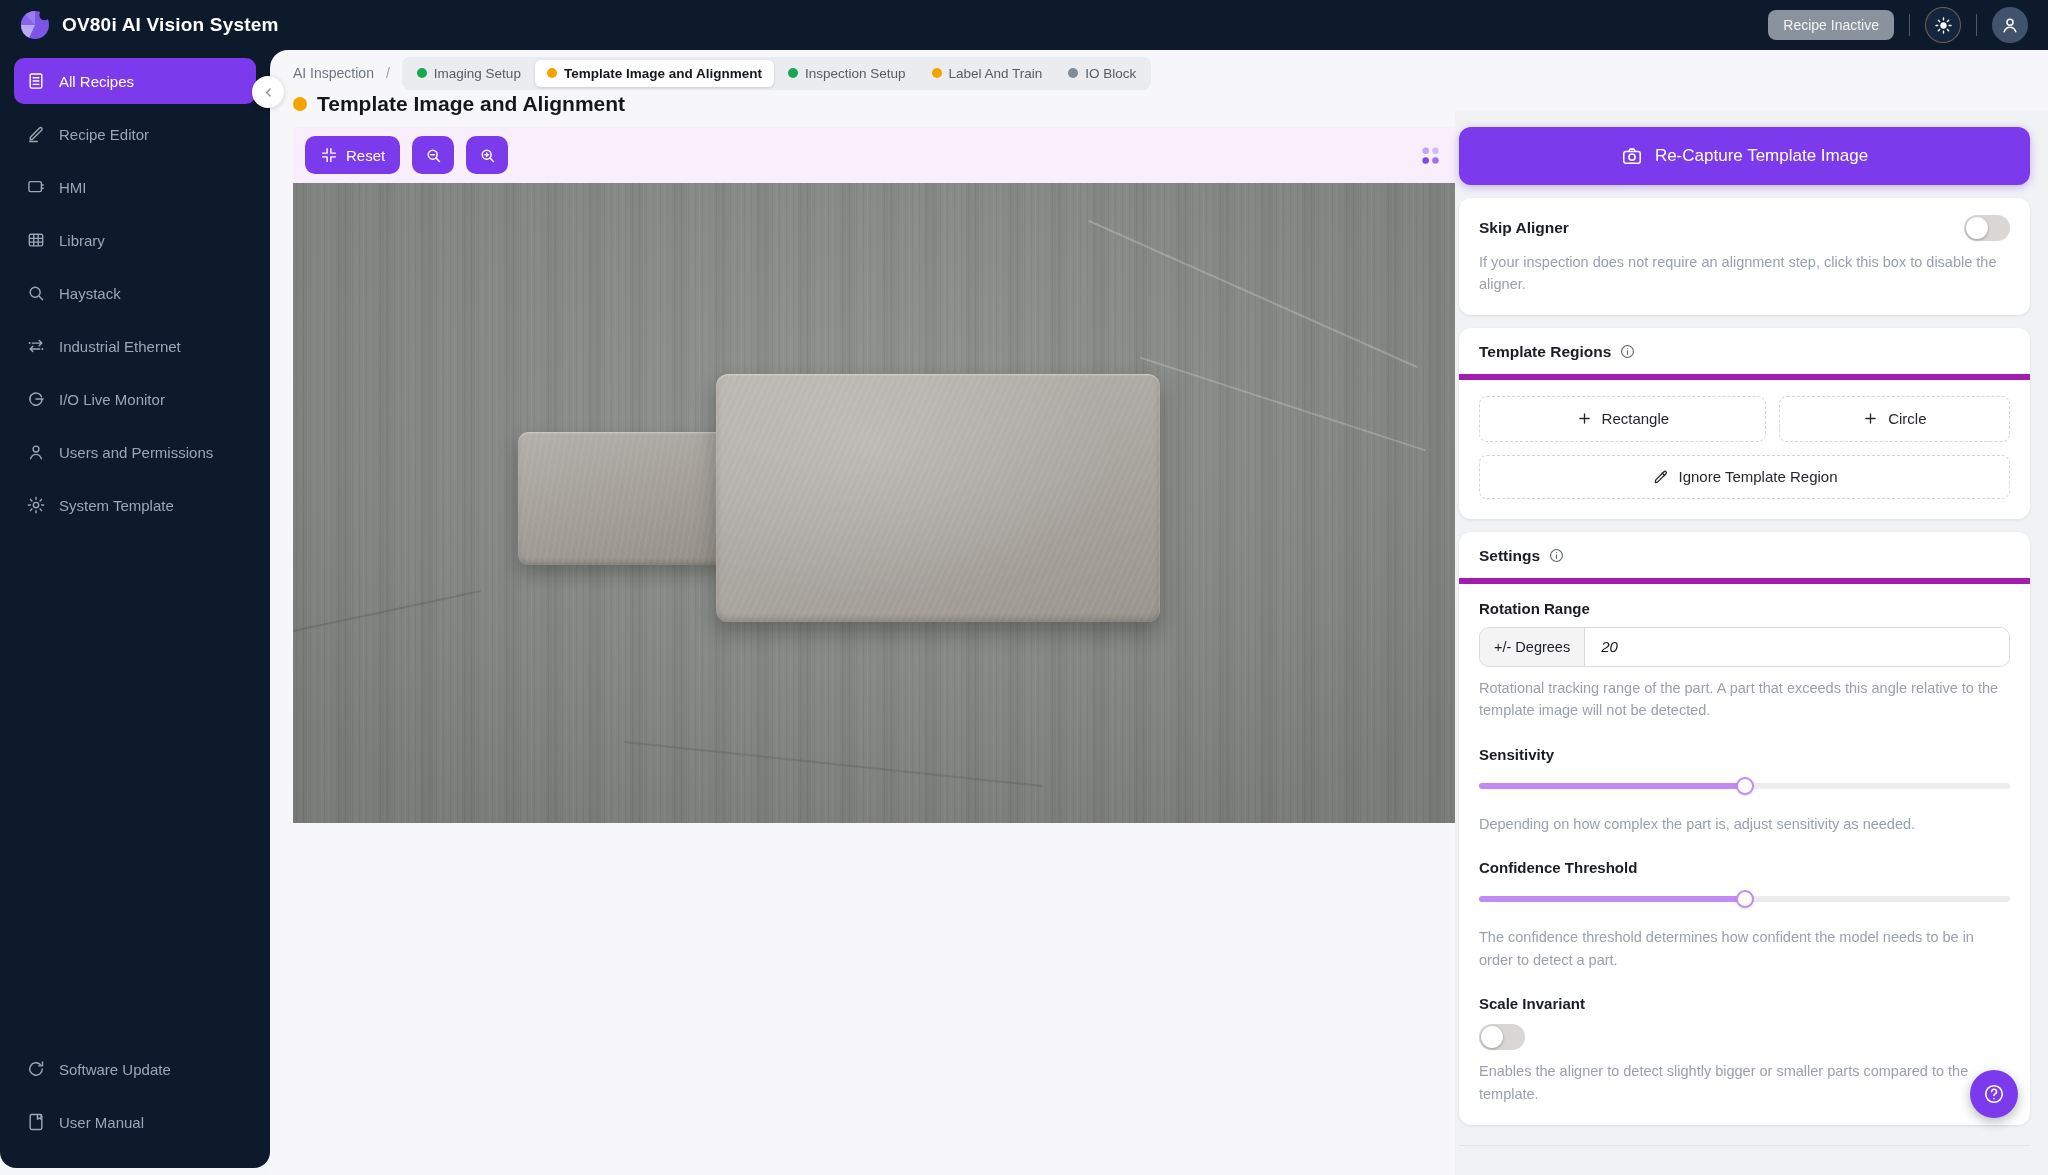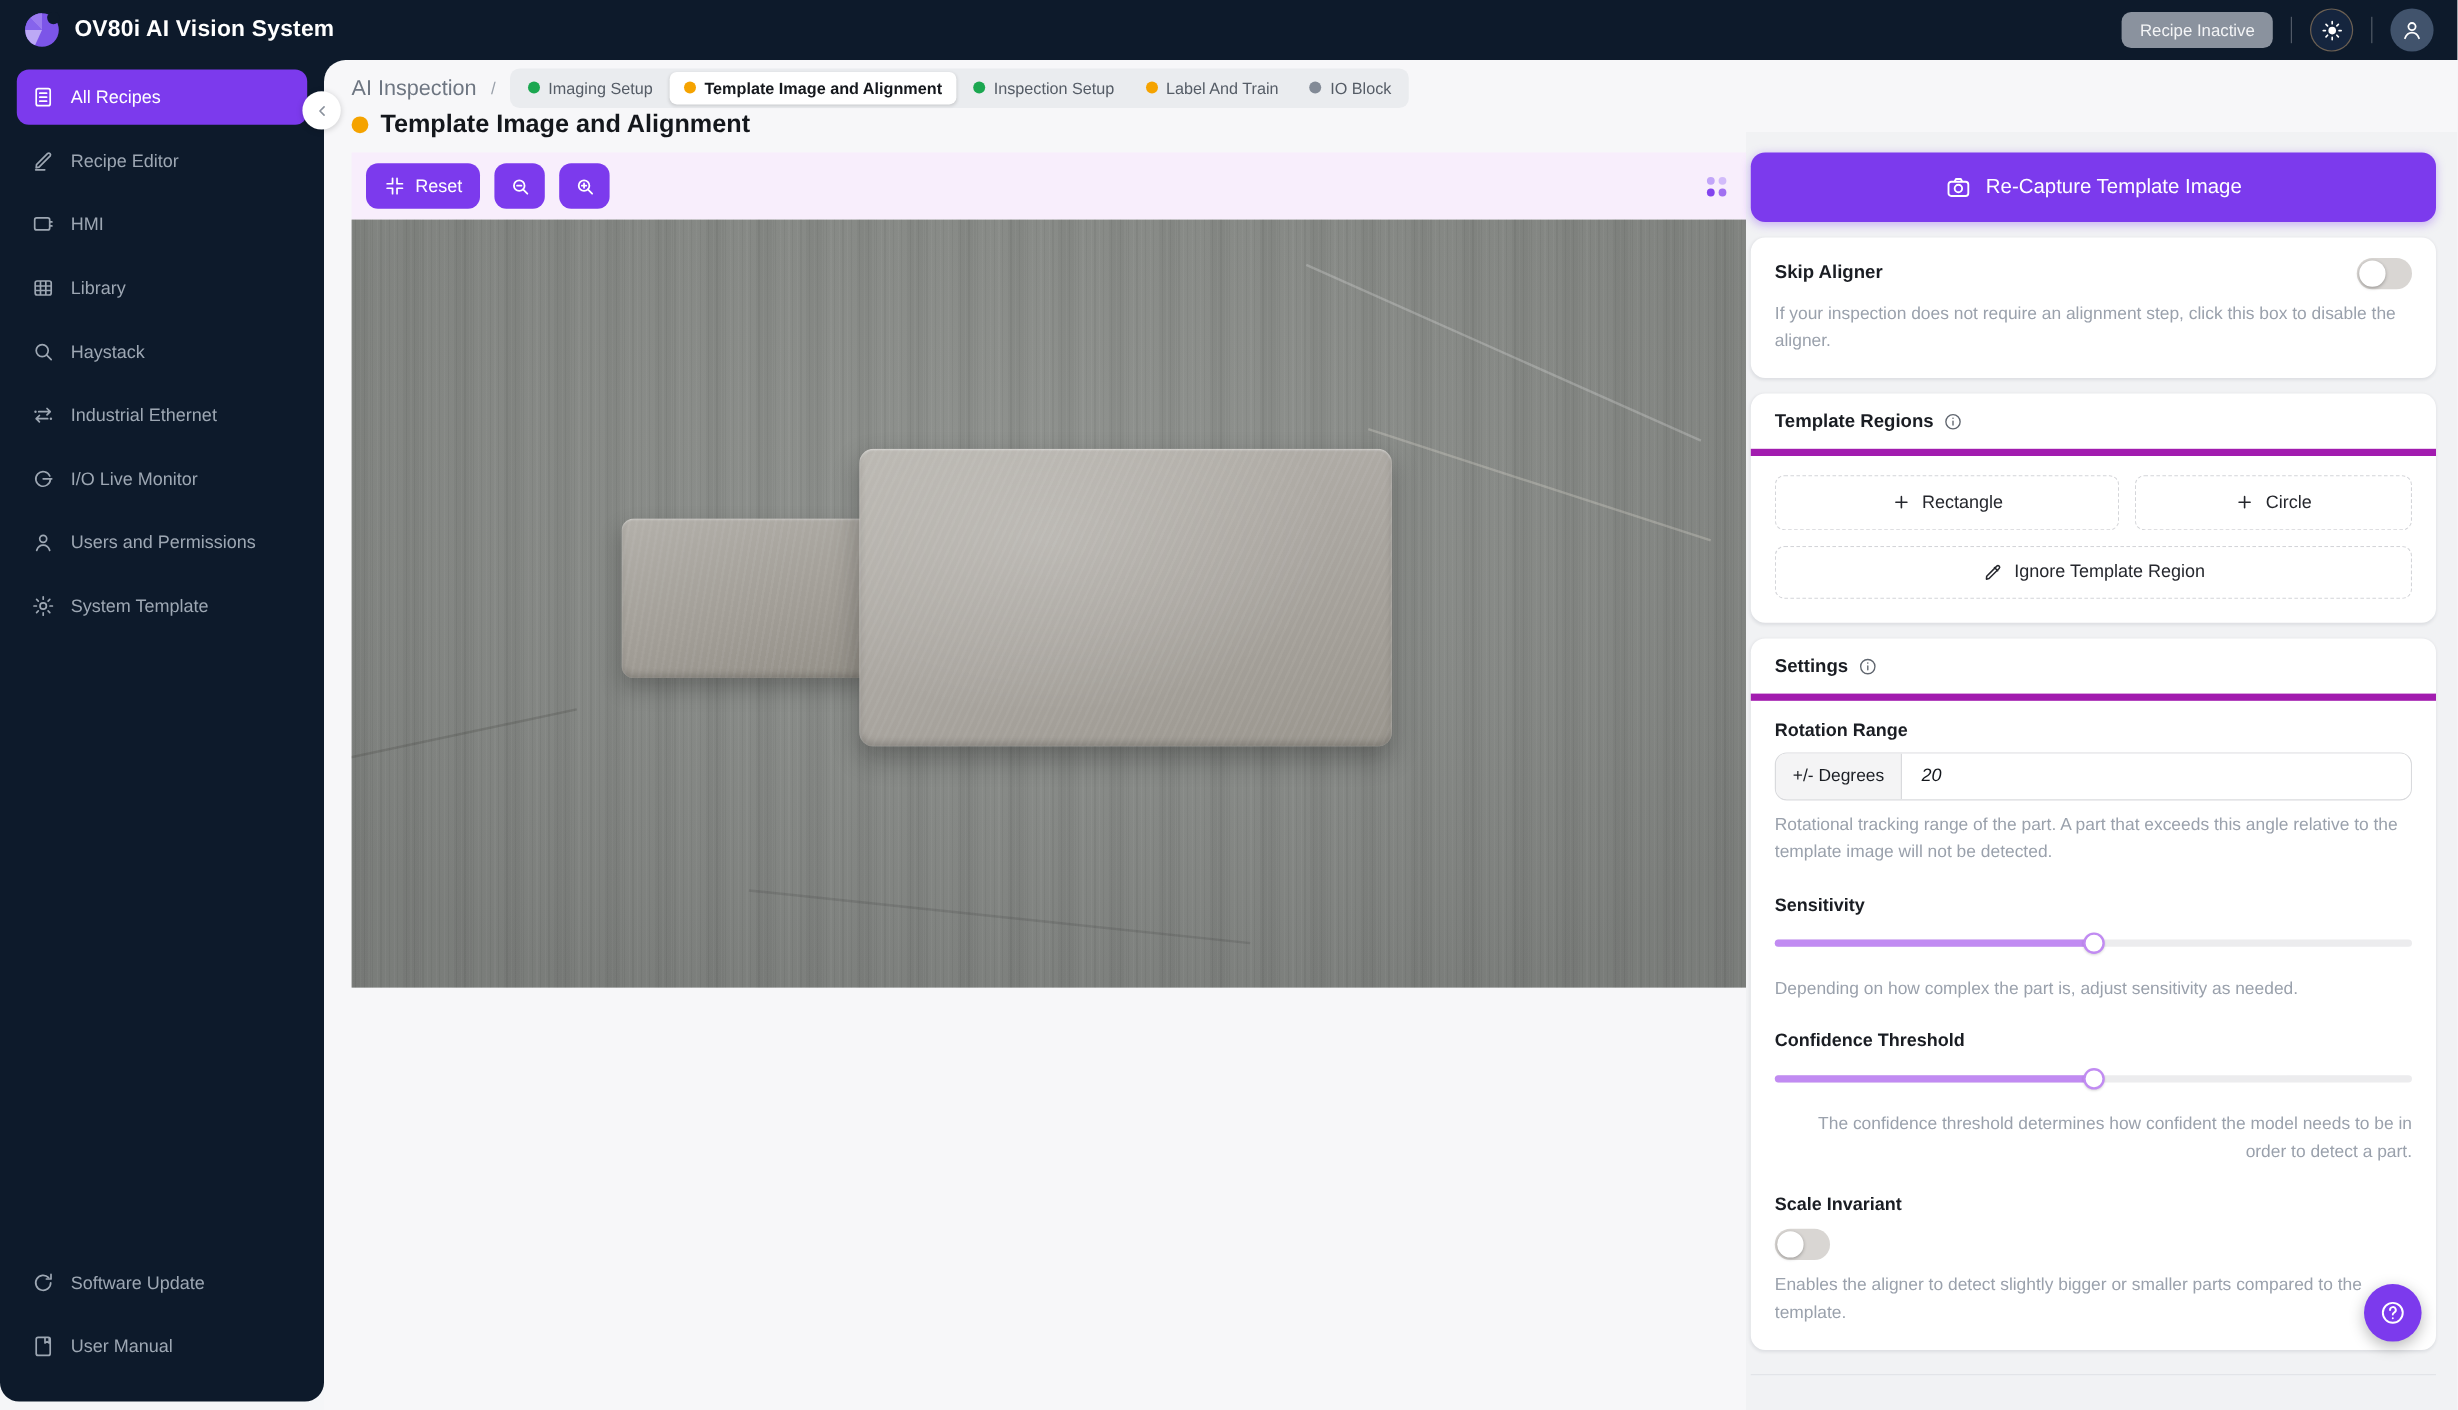--- a/index.html
+++ b/index.html
@@ -24,21 +24,21 @@
   .nav-item svg { flex:0 0 auto; }
   .nav-item.active { background:#7C3AED; color:#fff; height:46px; margin-bottom:10px; }
   .side-spacer { flex:1; }
 
   
   .corner-patch { position:absolute; left:270px; top:50px; width:26px; height:26px; background:#0D1A2B; z-index:1; }
   .main { position:absolute; left:270px; top:50px; width:1778px; height:1125px; background:#F7F7F9; border-top-left-radius:18px; z-index:2; overflow:hidden; }
   .collapse-btn { position:absolute; left:252px; top:76px; width:32px; height:32px; border-radius:50%; background:#fff; box-shadow:0 1px 5px rgba(0,0,0,.18); display:flex; align-items:center; justify-content:center; color:#8A919C; z-index:6; cursor:pointer; }
 
   .crumb-row { position:absolute; left:23px; top:6px; display:flex; align-items:center; gap:12px; height:34px; }
-  .crumb { font-size:18px; color:#6E7682; cursor:pointer; }
+  .crumb { font-size:14px; color:#6E7682; cursor:pointer; }
   .crumb-sep { font-size:14px; color:#9AA1AB; }
   .tabstrip { display:flex; align-items:center; background:#EAECEF; border-radius:8px; padding:3px; gap:2px; }
   .tab { display:flex; align-items:center; gap:7px; padding:6px 12px; font-size:13.5px; color:#555C66; border-radius:6px; white-space:nowrap; cursor:pointer; }
   .tab.active { background:#fff; color:#15181D; font-weight:bold; box-shadow:0 1px 3px rgba(0,0,0,.14); }
   .dot { width:10px; height:10px; border-radius:50%; flex:0 0 auto; }
 
   .title-row { position:absolute; left:23px; top:42px; display:flex; align-items:center; gap:10px; width:1740px; }
   .title-dot { width:14px; height:14px; border-radius:50%; }
   .page-title { font-size:21px; font-weight:bold; color:#14171C; }
   .page-desc { font-size:14.5px; color:#3A414B; margin-left:2px; }
@@ -377,21 +377,21 @@
           <div class="thumb" style="left: 50%;"></div>
         </div>
         <div class="desc" style="margin-top:18px;">Depending on how complex the part is, adjust sensitivity as needed.</div>
 
         <div class="setting-label mt-sec">Confidence Threshold</div>
         <div class="slider">
           <div class="track"></div>
           <div class="fill" style="width: 50%;"></div>
           <div class="thumb" style="left: 50%;"></div>
         </div>
-        <div class="desc" style="margin-top:18px;text-align:right;">The confidence threshold determines how confident the model needs to be in order to detect a part.</div>
+        <div class="desc" style="margin-top:18px;">The confidence threshold determines how confident the model needs to be in order to detect a part.</div>
 
         <div class="setting-label mt-sec">Scale Invariant</div>
         <div class="toggle" style="margin-top:12px;">
             <div class="knob"></div>
           </div>
         <div class="desc">Enables the aligner to detect slightly bigger or smaller parts compared to the template.</div>
       </div>
     </div>
 
     <div class="panel-div"></div>

